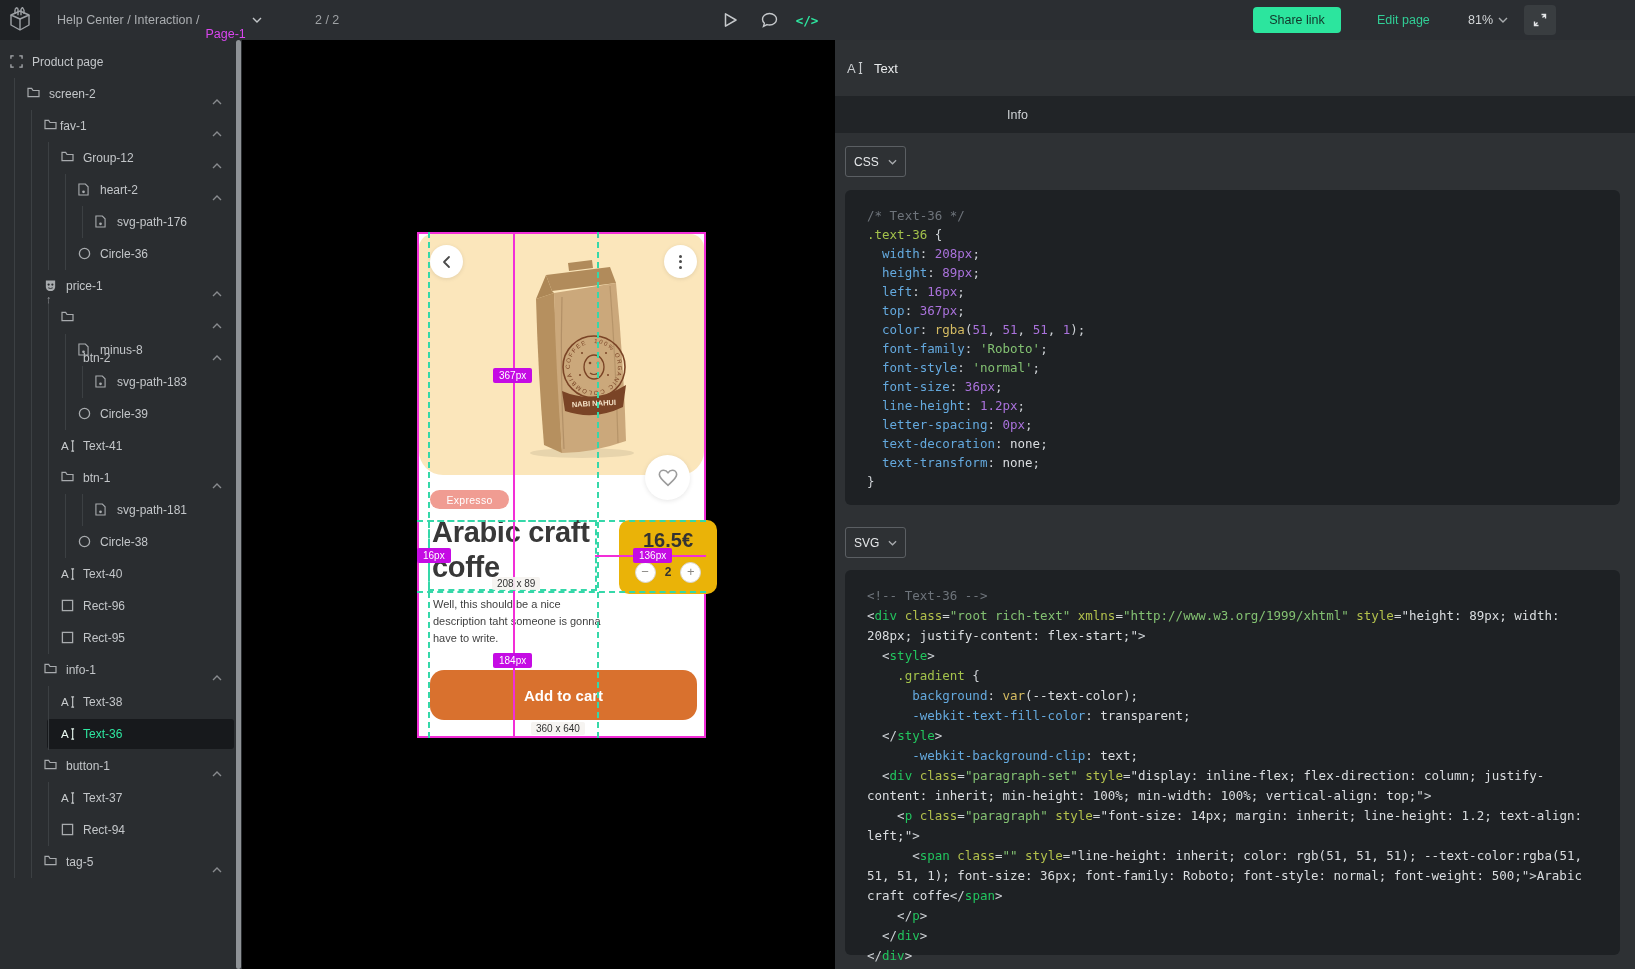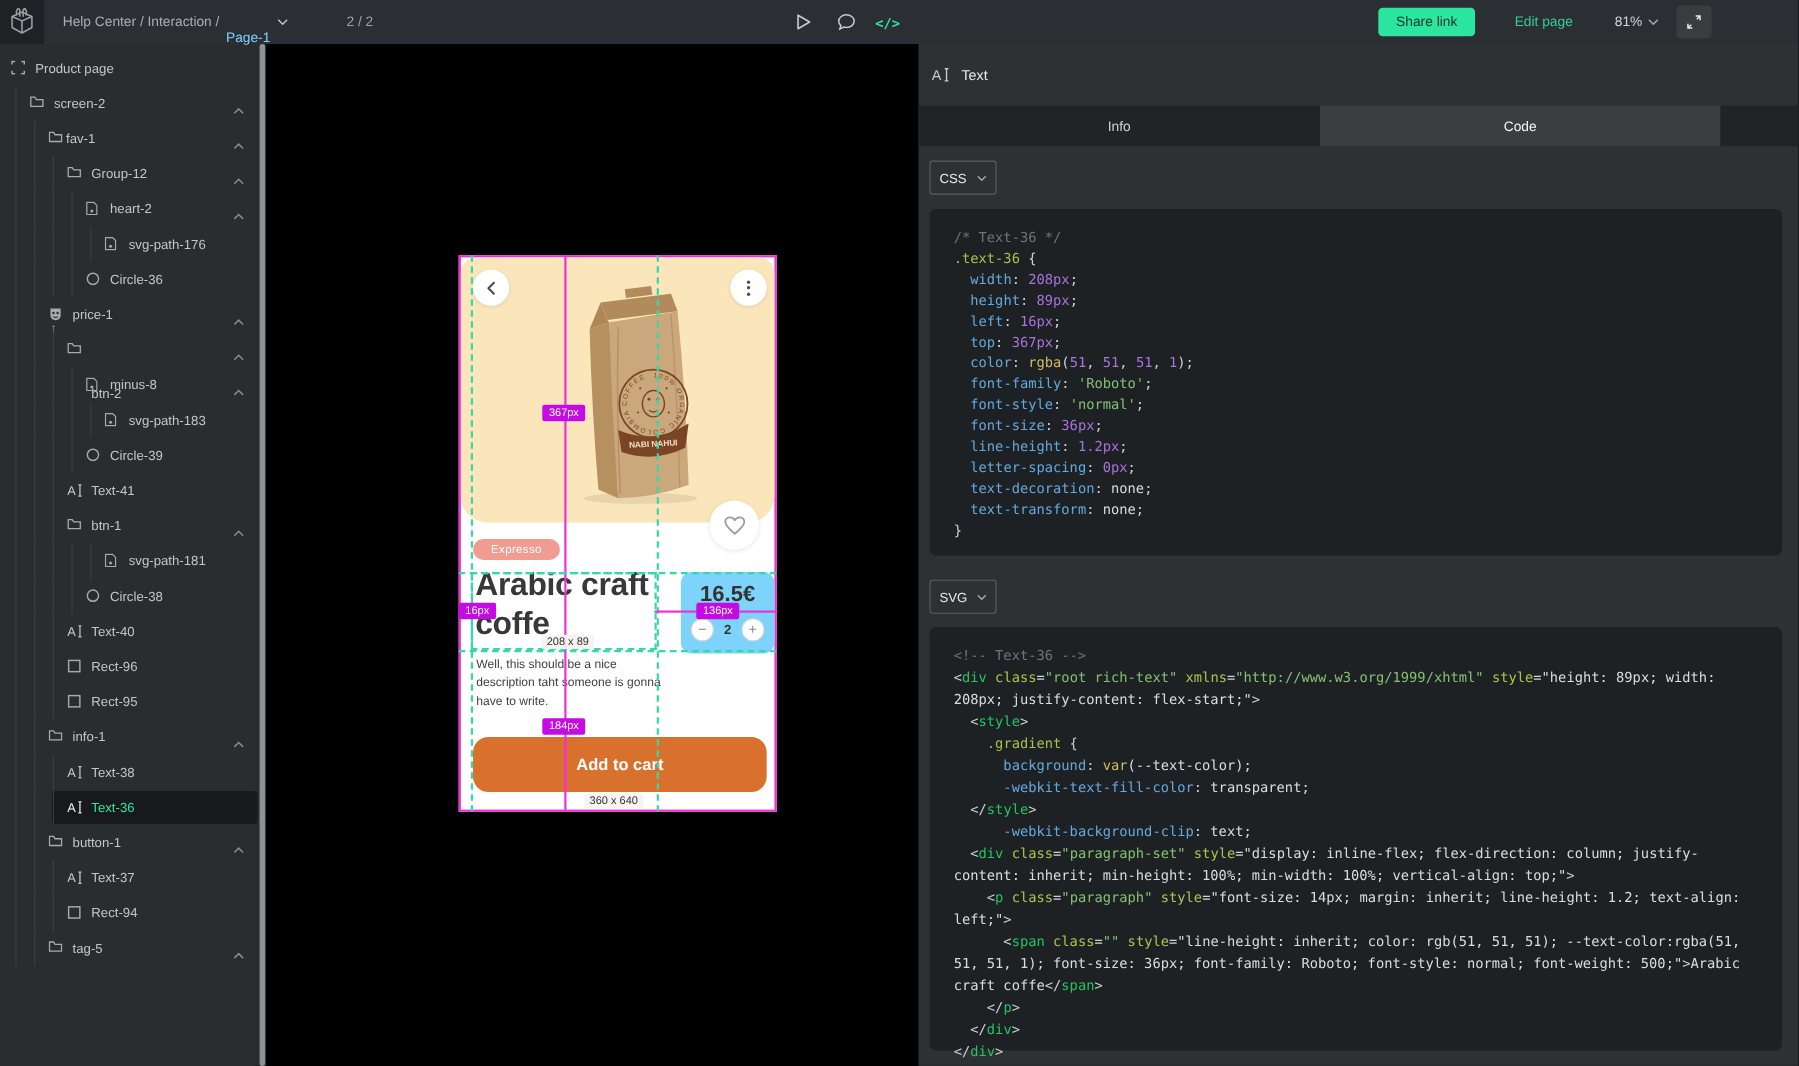--- a/index.html
+++ b/index.html
@@ -5,21 +5,21 @@
   * { box-sizing: border-box; margin: 0; padding: 0; }
   html,body { width:1635px; height:969px; overflow:hidden; background:#000;
     font-family:"Liberation Sans", sans-serif; }
 
   
   .topbar { position:absolute; left:0; top:0; width:1635px; height:40px; background:#2B2E32; z-index:50; }
   .logo-tile { position:absolute; left:0; top:0; width:40px; height:40px; background:#1F2225;
     display:flex; align-items:center; justify-content:center; }
   .crumbs { position:absolute; left:57px; top:0; height:40px; display:flex; align-items:center; gap:6px;
     font-size:12.5px; color:#ABAEB1; }
-  .crumbs .page { color:#7dd3fc;margin-top:28px; }
+  .crumbs .page { color:#d946ef;margin-top:28px; }
   .counter { position:absolute; left:315px; top:0; height:40px; display:flex; align-items:center;
     font-size:12.5px; color:#9FA2A5; }
   .tb-icon { position:absolute; top:0; height:40px; display:flex; align-items:center; justify-content:center; width:30px; cursor:pointer; }
   .code-glyph { color:#2EE6A0; font-family:"DejaVu Sans Mono", monospace; font-size:12.5px; font-weight:bold; }
   .share-btn { position:absolute; left:1253px; top:7px; width:88px; height:26px; background:#2CE59E;
     color:#12352A; font-size:12.5px; border:none; border-radius:4px; display:flex; align-items:center; justify-content:center; cursor:pointer; }
   .edit-page { position:absolute; left:1377px; top:0; height:40px; display:flex; align-items:center;
     color:#31CE96; font-size:12.5px; cursor:pointer; }
   .zoom-ctl { position:absolute; left:1468px; top:0; height:40px; display:flex; align-items:center; gap:5px;
     color:#D4D7D9; font-size:12.5px; cursor:pointer; }
@@ -49,21 +49,21 @@
     box-shadow:0 1px 4px rgba(0,0,0,.10); display:flex; align-items:center; justify-content:center; cursor:pointer; }
   .dots { display:flex; flex-direction:column; gap:2.5px; }
   .dots i { width:3px; height:3px; border-radius:50%; background:#4A4A4A; }
   .heart-btn { position:absolute; left:226px; top:221px; width:45px; height:45px; border-radius:50%; background:#fff;
     box-shadow:0 1px 5px rgba(0,0,0,.10); display:flex; align-items:center; justify-content:center; cursor:pointer; }
   .tag-pill { position:absolute; left:11px; top:256px; width:79px; height:19px; background:#F09C92; border-radius:10px;
     color:#fff; font-size:10.5px; display:flex; align-items:center; justify-content:center; letter-spacing:.3px; }
   .ptitle { position:absolute; left:13px; top:281px; width:178px; font-size:29px; line-height:35px;
     font-weight:600; color:#383838; letter-spacing:-.3px; }
   .pdesc { position:absolute; left:14px; top:362px; width:174px; font-size:11px; line-height:17px; color:#3F3F3F; }
-  .price-box { position:absolute; left:200px; top:286px; width:85px; height:74px; background:#7dd3fc; border-radius:10px; }
+  .price-box { position:absolute; left:200px; top:286px; width:98px; height:74px; background:#eab308; border-radius:10px; }
   .price-val { margin-top:9px; text-align:center; font-size:20px; font-weight:bold; color:#333; }
   .stepper { position:absolute; left:0; right:0; top:40px; height:24px; display:flex; align-items:center; justify-content:center; gap:9px; }
   .step-btn { width:21px; height:21px; border-radius:50%; background:#fff; border:1.5px solid #D8D6D3;
     color:#8A8885; font-size:13px; line-height:17px; text-align:center; cursor:pointer; }
   .qty { font-size:12px; font-weight:bold; color:#333; }
   .cta { position:absolute; left:11px; top:436px; width:267px; height:50px; background:#D9712E; border:none;
     border-radius:14px; color:#fff; font-size:15px; font-weight:bold; cursor:pointer; }
   .size-chip { position:absolute; font-size:10px; color:#333; background:rgba(245,243,240,.92);
     padding:1px 5px; border-radius:2px; white-space:nowrap; z-index:30; }
 
@@ -578,21 +578,20 @@
   <div class="insp-header">
     <svg width="17" height="14" viewBox="0 0 17 14">
       <text x="0" y="12" font-size="13" font-family="Liberation Sans, sans-serif" fill="#C9CCCF">A</text>
       <path d="M13.5 1.5 V12.5 M11.8 1.5 H15.2 M11.8 12.5 H15.2" stroke="#C9CCCF" stroke-width="1.2"></path>
     </svg>
     <span class="insp-title">Text</span>
   </div>
 
   <div class="tabs">
     <div class="tab" style="left:0;width:365px">Info</div>
-    <div class="tab active" style="left:365px;width:364px">Code</div>
   </div>
 
   <div class="dd" style="top:106px">
     <span>CSS</span>
     <svg width="9" height="6" viewBox="0 0 10 6">
       <path d="M1 1 L5 5 L9 1" fill="none" stroke="#A9ACAF" stroke-width="1.4"></path>
     </svg>
   </div>
   <div class="code-block" id="css-code">
       <div class="code-line"><span class="tok-cm">/* Text-36 */</span></div>

